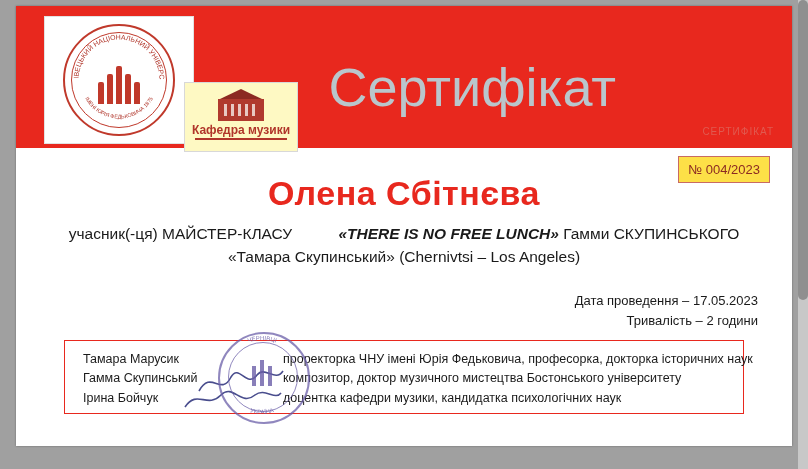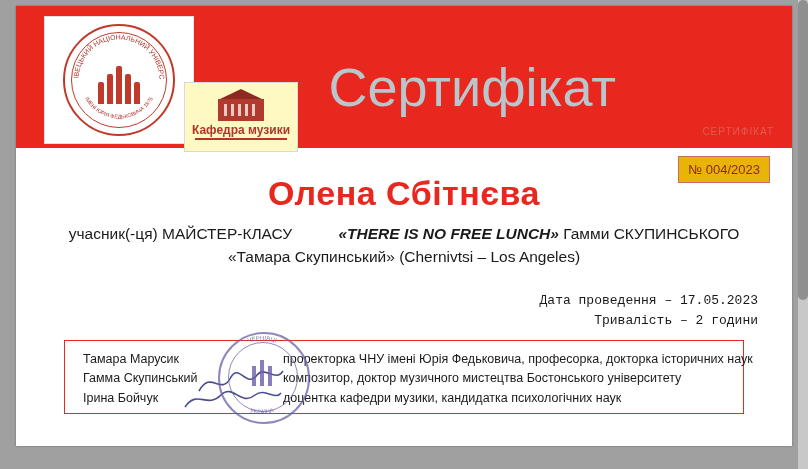--- a/index.html
+++ b/index.html
@@ -161,21 +161,21 @@
     height: 2px;
     background: #b0352a;
     margin: 1px auto 0 auto;
   }
 
   
   .number-badge {
     position: absolute;
     right: 22px;
     top: 150px;
-    background: #eab308;
+    background: #fde047;
     border: 1px solid #c86b63;
     color: #8c2a22;
     font-size: 13px;
     padding: 5px 9px;
     white-space: nowrap;
   }
 
   
   .recipient {
     position: absolute;
@@ -205,21 +205,20 @@
   }
   .meta {
     position: absolute;
     right: 34px;
     top: 285px;
     width: 500px;
     text-align: right;
     font-size: 13px;
     line-height: 20px;
     color: #1a1a1a;
-    font-family: Liberation Mono, monospace;
   }
 
   
   .sig-box {
     position: absolute;
     left: 48px;
     top: 334px;
     width: 680px;
     height: 74px;
     border: 1px solid #e8281e;

